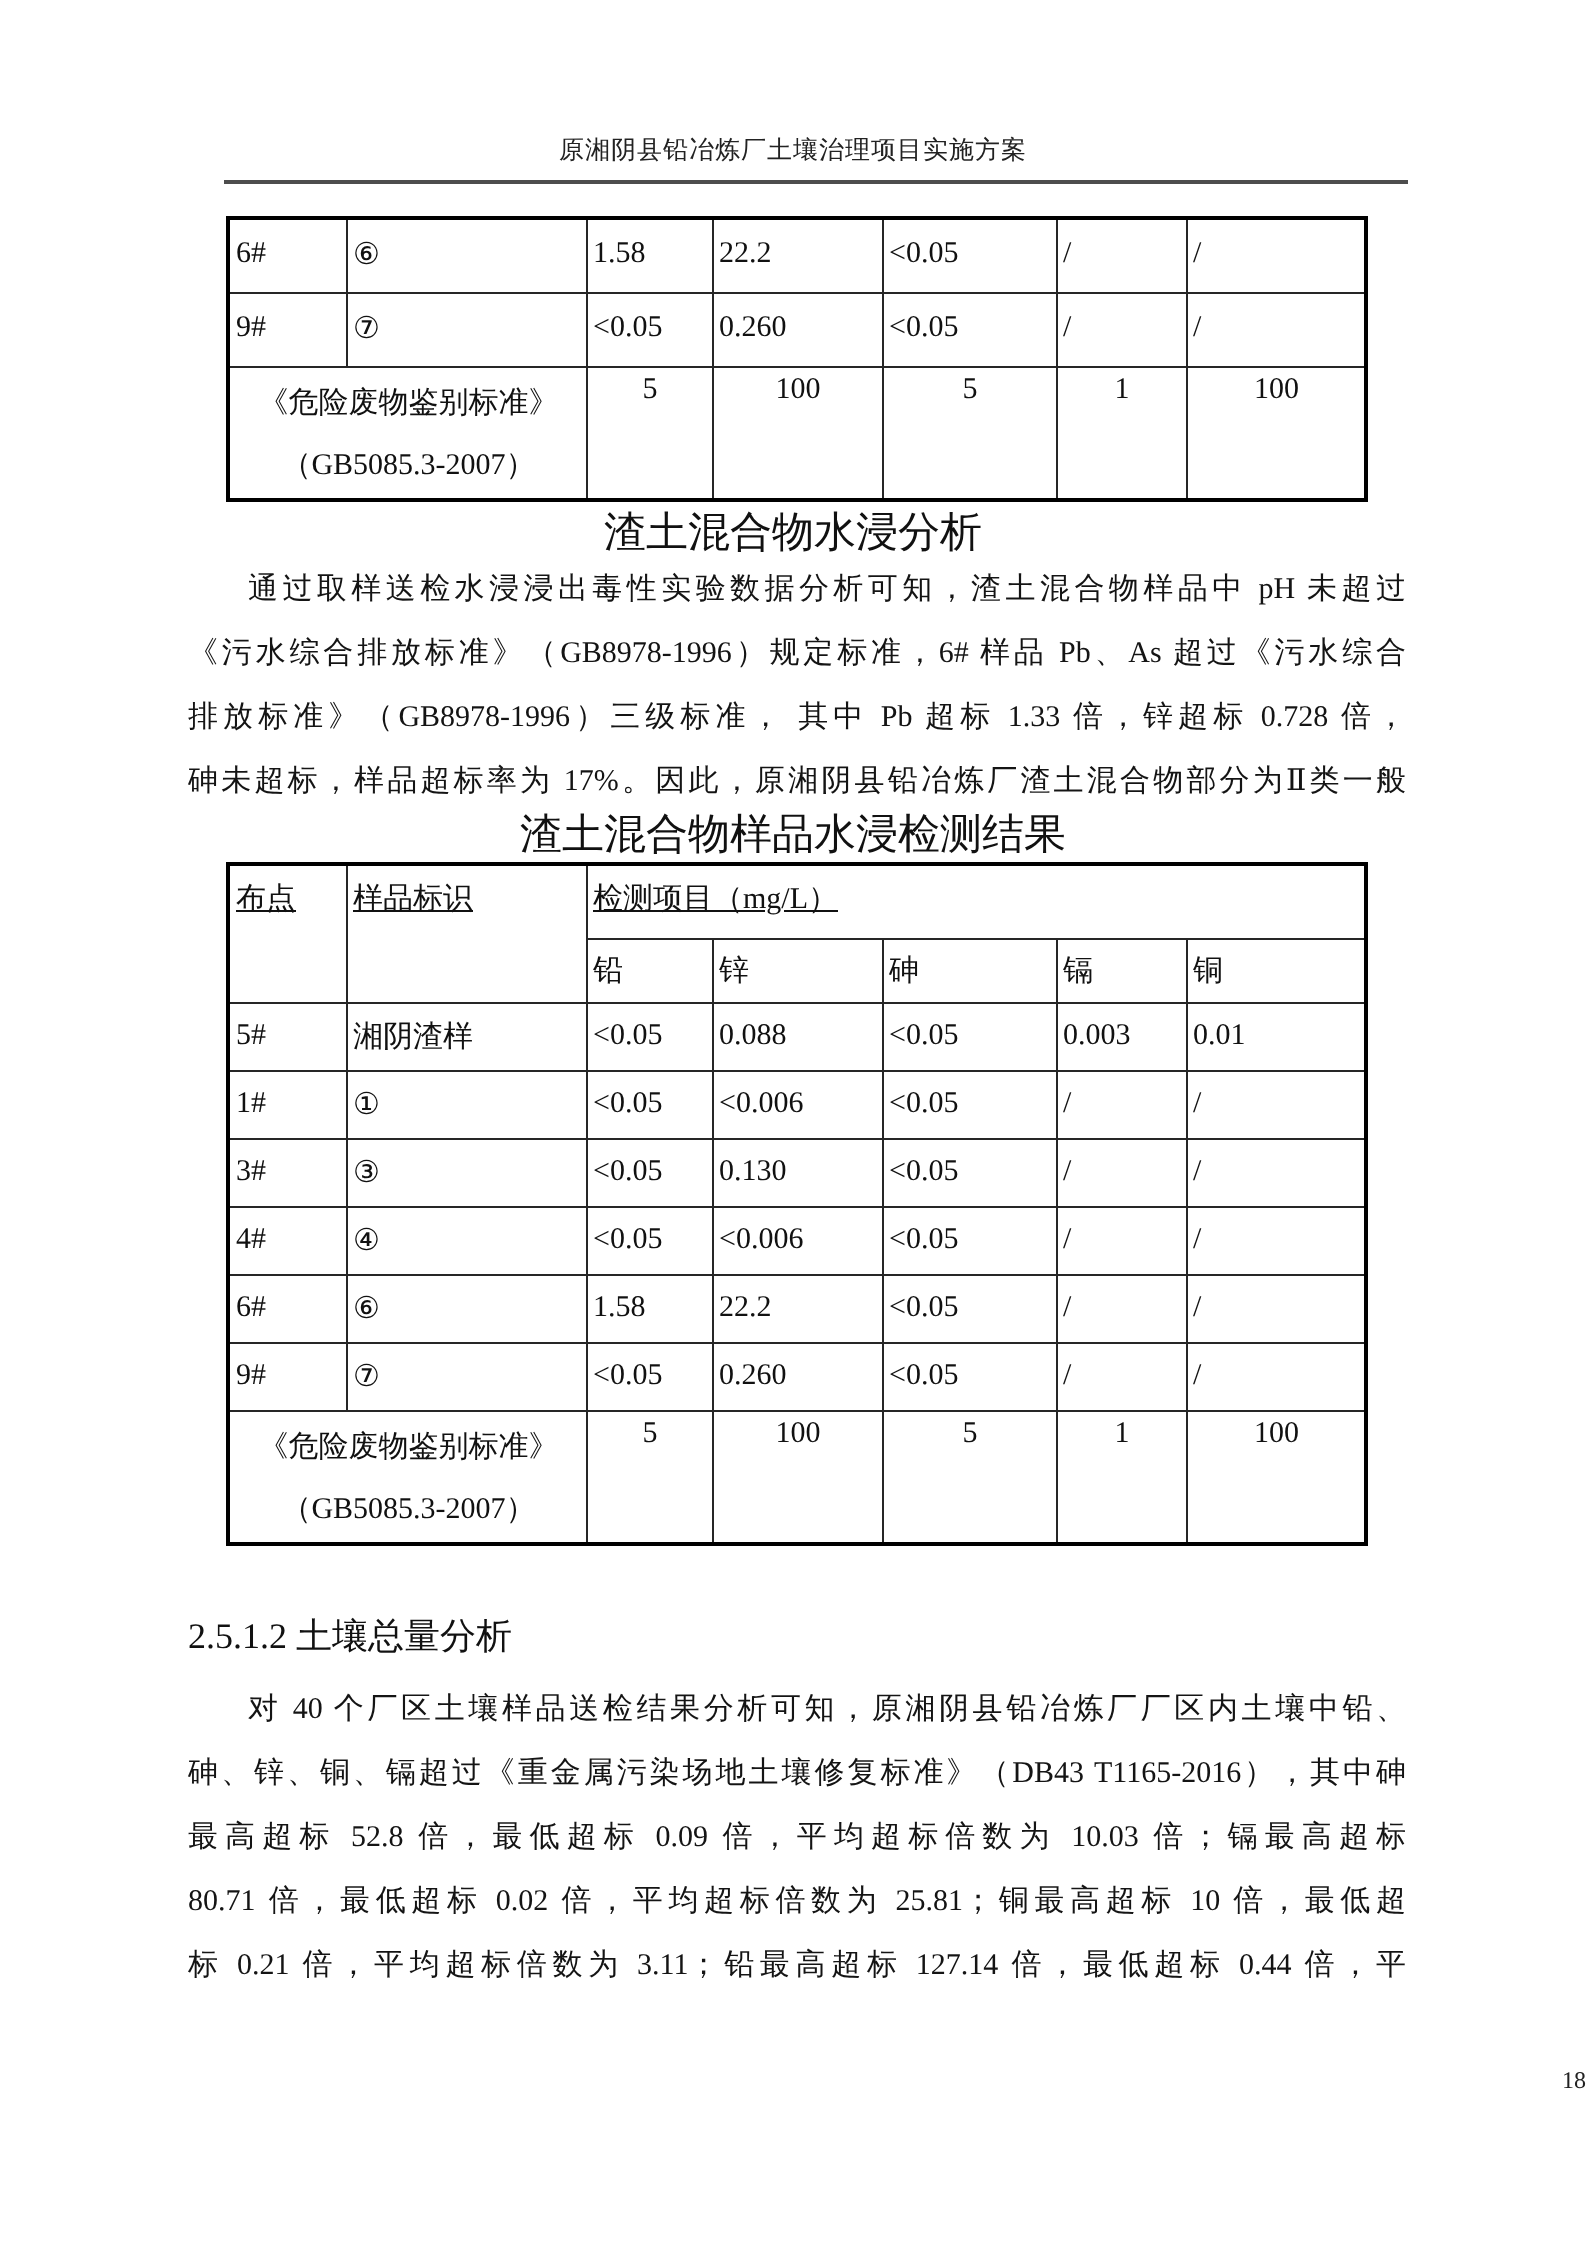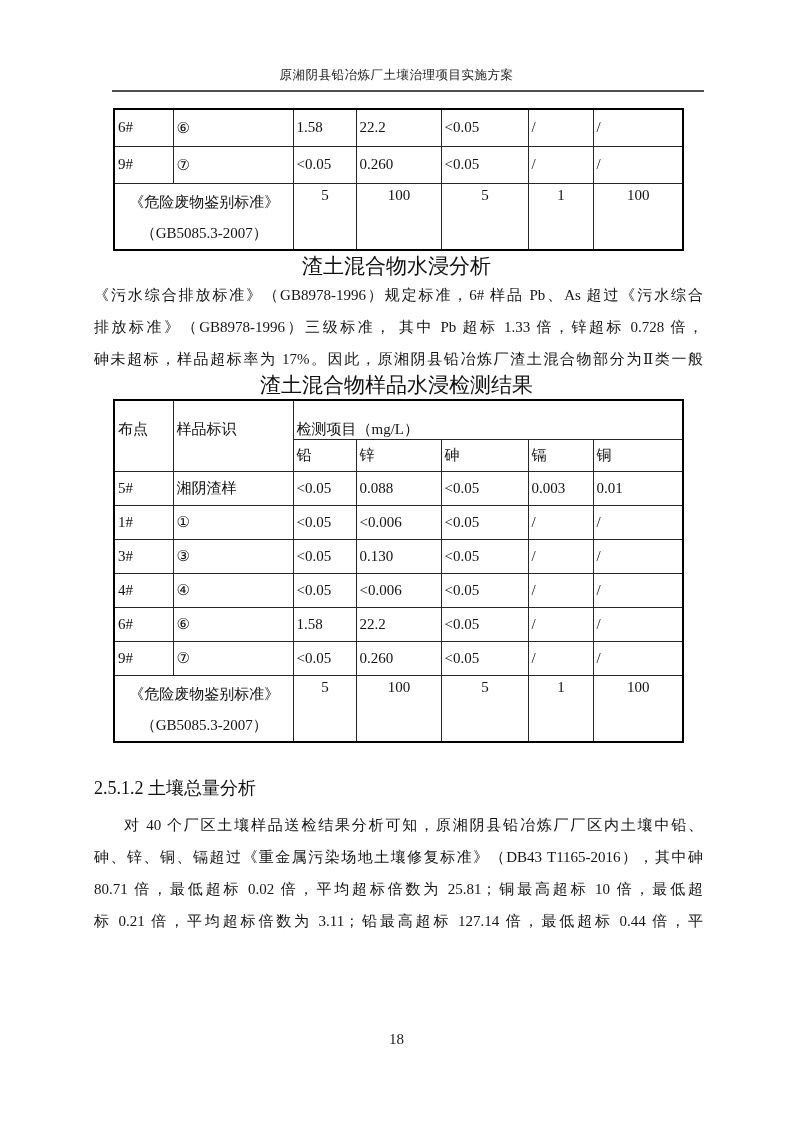--- a/index.html
+++ b/index.html
@@ -19,37 +19,37 @@
   table.tbl col.c1{width:59px} table.tbl col.c2{width:120px} table.tbl col.c3{width:63px}
   table.tbl col.c4{width:85px} table.tbl col.c5{width:87px} table.tbl col.c6{width:65px}
   table.tbl col.c7{width:90px}
   .tbl1 { margin-top:16px; }
   .tbl1 tr.r-data { height:37px; }
   tr.r-std { height:60px; }
   tr.r-std td { vertical-align:top; padding-top:3px;text-align:center; }
   .std-label div { line-height:31px; white-space:nowrap; }
   .tbl2 { margin-top:4px; }
   .tbl2 tr.r-head1 { height:38px; }
-  .tbl2 tr.r-head1 td { vertical-align:top; padding-top:19px; }
+  .tbl2 tr.r-head1 td { vertical-align:top; padding-top:7px;text-decoration:underline; }
   .tbl2 td.merge-head { vertical-align:middle; }
   .tbl2 tr.r-head2 { height:32px; }
   .tbl2 tr.r-data { height:34px; }
 
   .caption { text-align:center; font-size:21px; margin-top:5px; line-height:20px; color:#111; }
   .cap2 { margin-top:0; }
 
   .para { margin:3px 90px 0 94px; font-size:15px; line-height:32px; color:#141414; }
   .para .ln { text-align:justify; text-align-last:justify; white-space:normal; }
   .para .ln.first { text-indent:2em; }
   .para .ln.last { text-align-last:left; }
   .para2 { margin-top:10px; }
 
   .section-heading { margin:34px 90px 0 94px; font-size:18px; line-height:22px; color:#111; }
 
-  .page-number { position:absolute; bottom:74px; left:0; width:100%; text-align:center; font-size:15px; color:#222; }
+  .page-number { position:absolute; bottom:74px; left:0; width:100%; text-align:right; font-size:12px; color:#222; }
 </style>
 </head>
 <body>
 
 <div class="page">
 
   <div class="doc-header">原湘阴县铅冶炼厂土壤治理项目实施方案</div>
   <div class="header-rule"></div>
 
   <table class="tbl tbl1">
@@ -91,20 +91,21 @@
       <td>5</td>
       <td>1</td>
       <td>100</td>
     </tr>
   </tbody>
     </table>
 
   <div class="caption">渣土混合物水浸分析</div>
 
   <div class="para para1">
+    <div class="ln first">通过取样送检水浸浸出毒性实验数据分析可知，渣土混合物样品中 pH 未超过</div>
     <div class="ln">《污水综合排放标准》（GB8978-1996）规定标准，6# 样品 Pb、As 超过《污水综合</div>
     <div class="ln">排放标准》（GB8978-1996）三级标准， 其中 Pb 超标 1.33 倍，锌超标 0.728 倍，</div>
     <div class="ln">砷未超标，样品超标率为 17%。因此，原湘阴县铅冶炼厂渣土混合物部分为Ⅱ类一般</div>
   </div>
 
   <div class="caption cap2">渣土混合物样品水浸检测结果</div>
 
   <table class="tbl tbl2">
     <colgroup>
         <col class="c1">
@@ -194,19 +195,20 @@
       <td>100</td>
     </tr>
   </tbody>
     </table>
 
   <div class="section-heading">2.5.1.2 土壤总量分析</div>
 
   <div class="para para2">
     <div class="ln first">对 40 个厂区土壤样品送检结果分析可知，原湘阴县铅冶炼厂厂区内土壤中铅、</div>
     <div class="ln">砷、锌、铜、镉超过《重金属污染场地土壤修复标准》（DB43 T1165-2016），其中砷</div>
+    <div class="ln">最高超标 52.8 倍，最低超标 0.09 倍，平均超标倍数为 10.03 倍；镉最高超标</div>
     <div class="ln">80.71 倍，最低超标 0.02 倍，平均超标倍数为 25.81；铜最高超标 10 倍，最低超</div>
     <div class="ln">标 0.21 倍，平均超标倍数为 3.11；铅最高超标 127.14 倍，最低超标 0.44 倍，平</div>
   </div>
 
   <div class="page-number">18</div>
 
 </div>
 
 </body></html>

